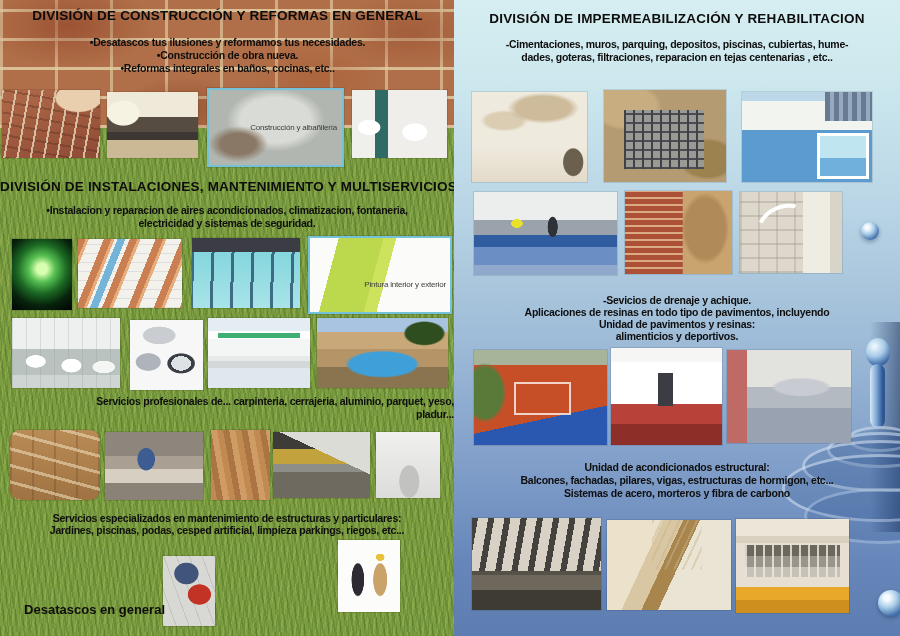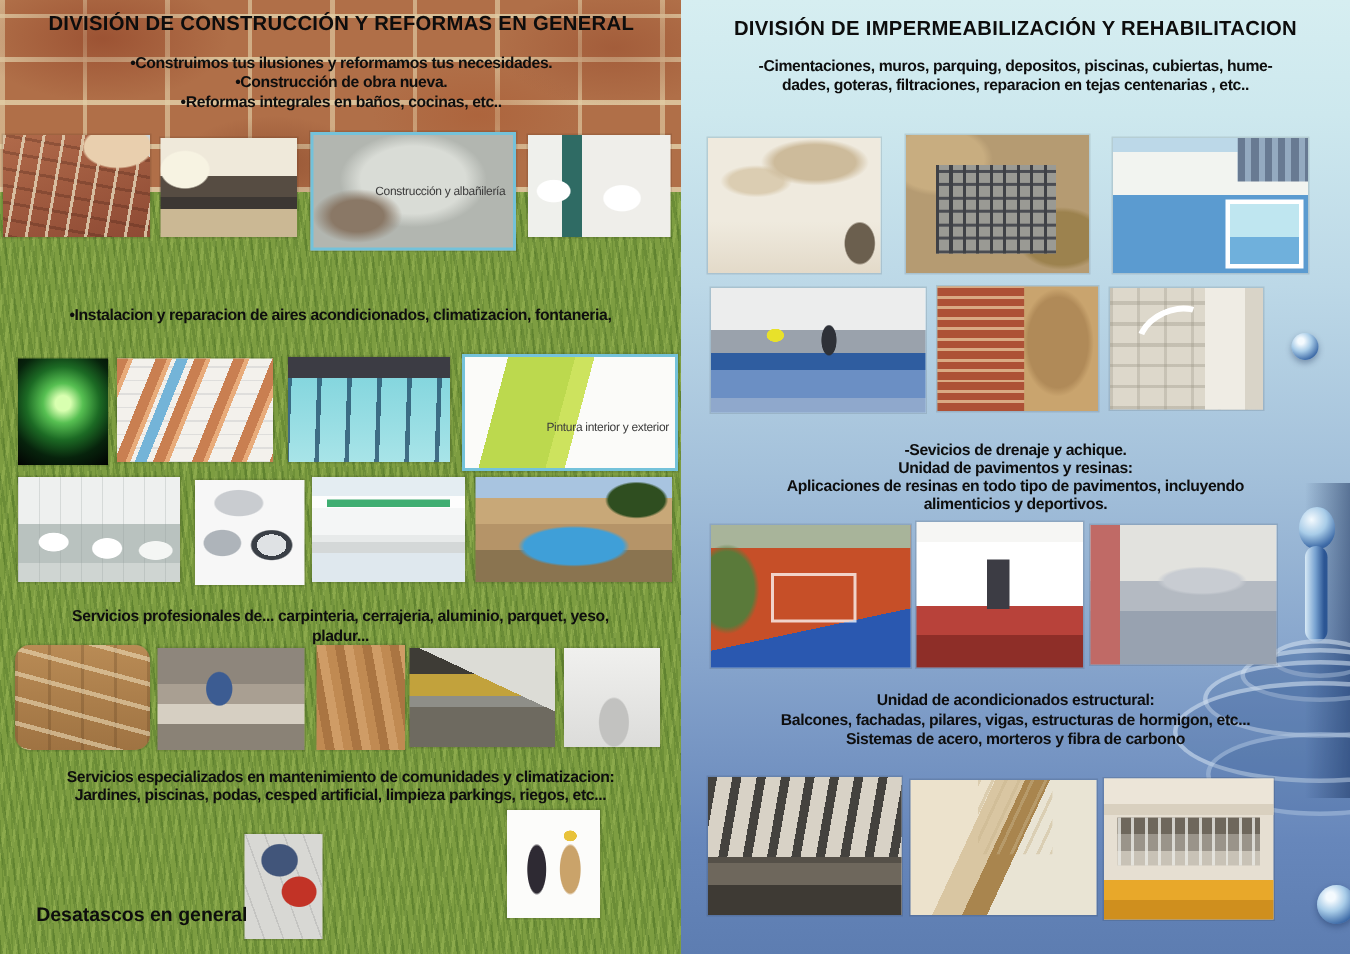--- a/index.html
+++ b/index.html
@@ -28,21 +28,21 @@
       letter-spacing:.2px;color:#0d0d0d;z-index:3;white-space:nowrap;}
   .bullets{position:absolute;left:0;right:0;text-align:center;font-weight:bold;font-size:10.5px;
       letter-spacing:-.25px;color:#0e0e0e;z-index:3;}
   .bullets .line{white-space:nowrap;line-height:13px;}
   .label{position:absolute;font-weight:bold;color:#0d0d0d;text-align:right;z-index:3;white-space:nowrap;margin-top:34px;}
 
   .t1{top:8px;}
   .b1{top:36px;}
   .t2{top:179px;}
   .b2{top:204px;}
-  .servpro{top:405px;}
+  .servpro{top:395px;text-align:right;}
   .maint{top:512px;}
   .maint .line{line-height:12px;}
   .desata-label{left:0;top:568px;width:165px;font-size:13px;}
   .staff-label{left:233px;top:609px;width:220px;font-size:13.5px;}
 
   .rt{top:11px;}
   .rintro{top:38px;}
   .rintro .line{line-height:12.5px;}
   .rdrain{top:294px;}
   .rdrain .line{line-height:12px;}
@@ -222,34 +222,36 @@
 </head>
 <body>
 
 <div class="page">
 
   <div class="half left">
 
     <div class="brick-zone">
       <div class="h1 t1">DIVISIÓN DE CONSTRUCCIÓN Y REFORMAS EN GENERAL</div>
       <div class="bullets b1">
-        <div class="line">•Construimos tus ilusiones y reformamos tus necesidades.</div>
+        <div class="line">•Desatascos tus ilusiones y reformamos tus necesidades.</div>
         <div class="line">•Construcción de obra nueva.</div>
         <div class="line">•Reformas integrales en baños, cocinas, etc..</div>
       </div>
       <div class="ph ph-bricklay"></div>
       <div class="ph ph-kitchen"></div>
       <div class="ph ph-plaster">
         <span class="cap">Construcción y albañilería</span>
       </div>
       <div class="ph ph-bath1"></div>
     </div>
 
+    <div class="h1 t2">DIVISIÓN DE INSTALACIONES, MANTENIMIENTO Y MULTISERVICIOS</div>
     <div class="bullets b2">
       <div class="line">•Instalacion y reparacion de aires acondicionados, climatizacion, fontaneria,</div>
+      <div class="line">electricidad y sistemas de seguridad.</div>
     </div>
 
     <div class="ph ph-bulb"></div>
     <div class="ph ph-pipes"></div>
     <div class="ph ph-pool"></div>
     <div class="ph ph-paint">
       <span class="cap">Pintura interior y exterior</span>
     </div>
 
     <div class="ph ph-bathrender"></div>
@@ -262,21 +264,21 @@
       <div class="line">pladur...</div>
     </div>
 
     <div class="ph ph-tools"></div>
     <div class="ph ph-workshop"></div>
     <div class="ph ph-parquet"></div>
     <div class="ph ph-ceilins"></div>
     <div class="ph ph-plasterman"></div>
 
     <div class="bullets maint">
-      <div class="line">Servicios especializados en mantenimiento de comunidades y climatizacion:</div>
+      <div class="line">Servicios especializados en mantenimiento de estructuras y particulares:</div>
       <div class="line">Jardines, piscinas, podas, cesped artificial, limpieza parkings, riegos, etc...</div>
     </div>
 
     <div class="label desata-label">Desatascos en general</div>
     <div class="ph ph-desata"></div>
     <div class="ph ph-staff"></div>
     <div class="label staff-label">Personal titulado y cualificado</div>
   </div>
 
   <div class="half right">
@@ -303,22 +305,22 @@
     <div class="ph ph-ceilingdamage"></div>
     <div class="ph ph-rebar"></div>
     <div class="ph ph-rooftop"></div>
 
     <div class="ph ph-parking"></div>
     <div class="ph ph-brickwall"></div>
     <div class="ph ph-pipedrain"></div>
 
     <div class="bullets rdrain">
       <div class="line">-Sevicios de drenaje y achique.</div>
+      <div class="line">Aplicaciones de resinas en todo tipo de pavimentos, incluyendo</div>
       <div class="line">Unidad de pavimentos y resinas:</div>
-      <div class="line">Aplicaciones de resinas en todo tipo de pavimentos, incluyendo</div>
       <div class="line">alimenticios y deportivos.</div>
     </div>
 
     <div class="ph ph-court"></div>
     <div class="ph ph-redfloor"></div>
     <div class="ph ph-meat"></div>
 
     <div class="bullets rstruct">
       <div class="line">Unidad de acondicionados estructural:</div>
       <div class="line">Balcones, fachadas, pilares, vigas, estructuras de hormigon, etc...</div>

